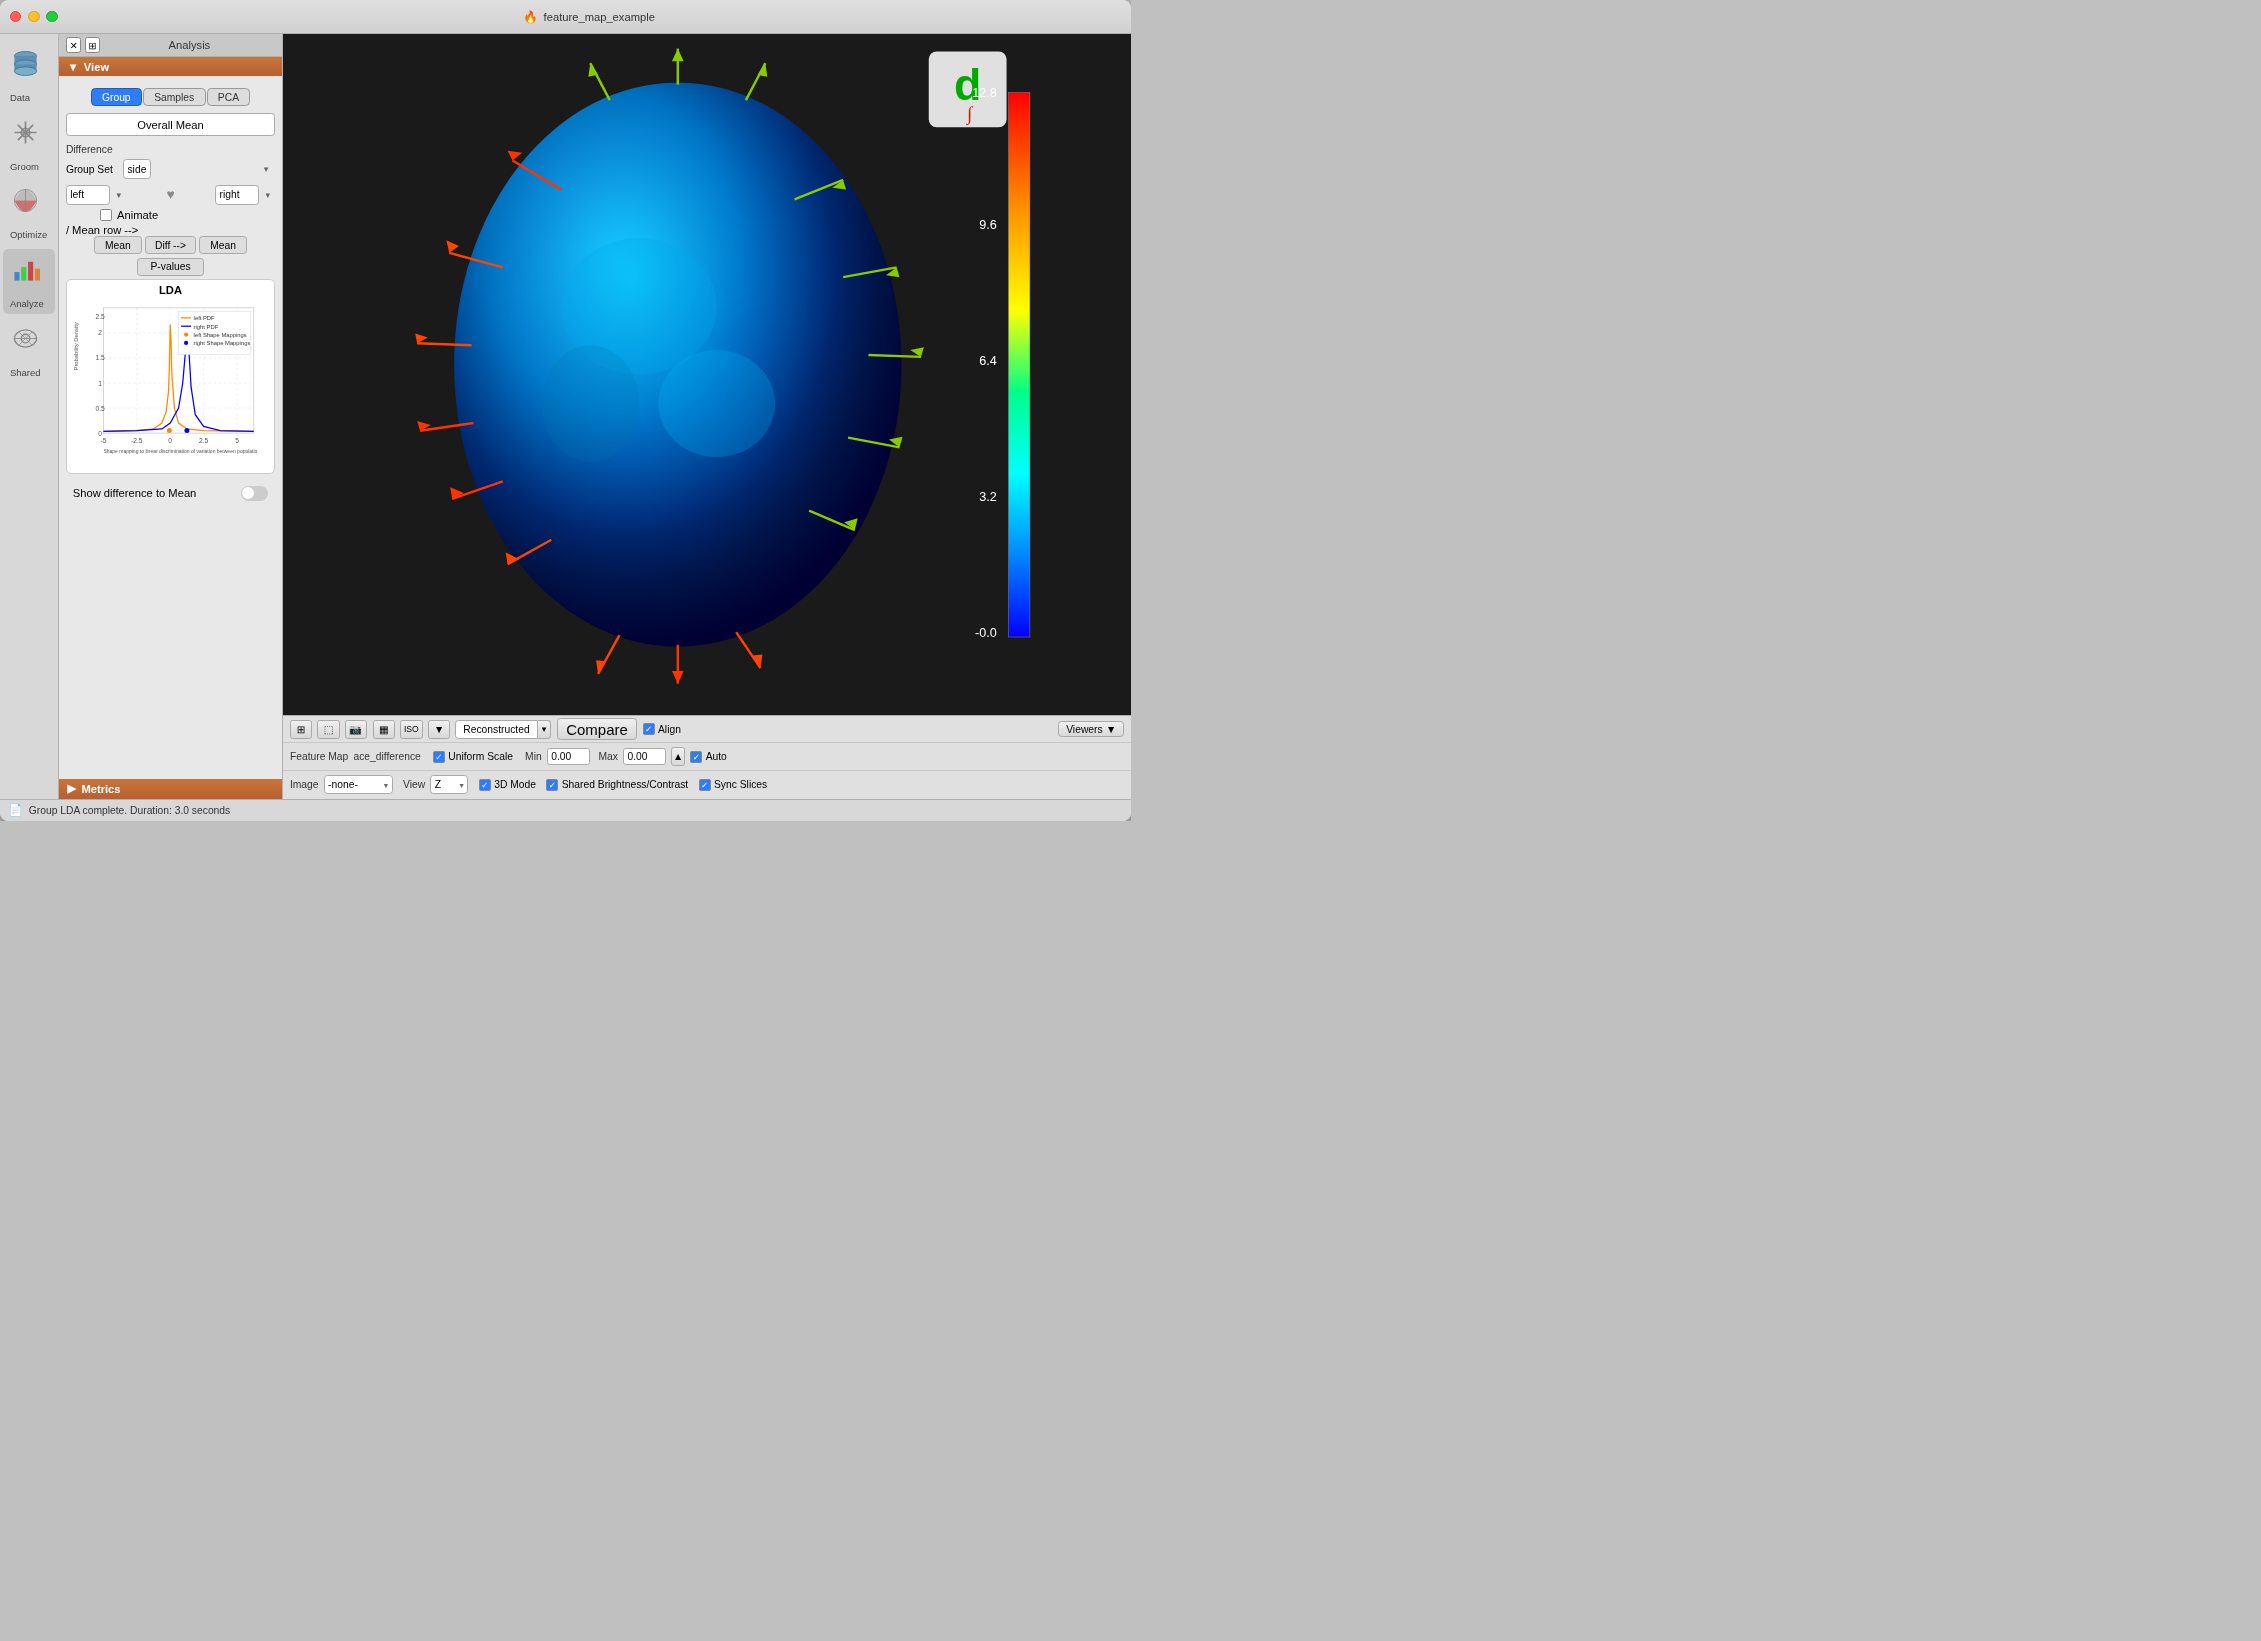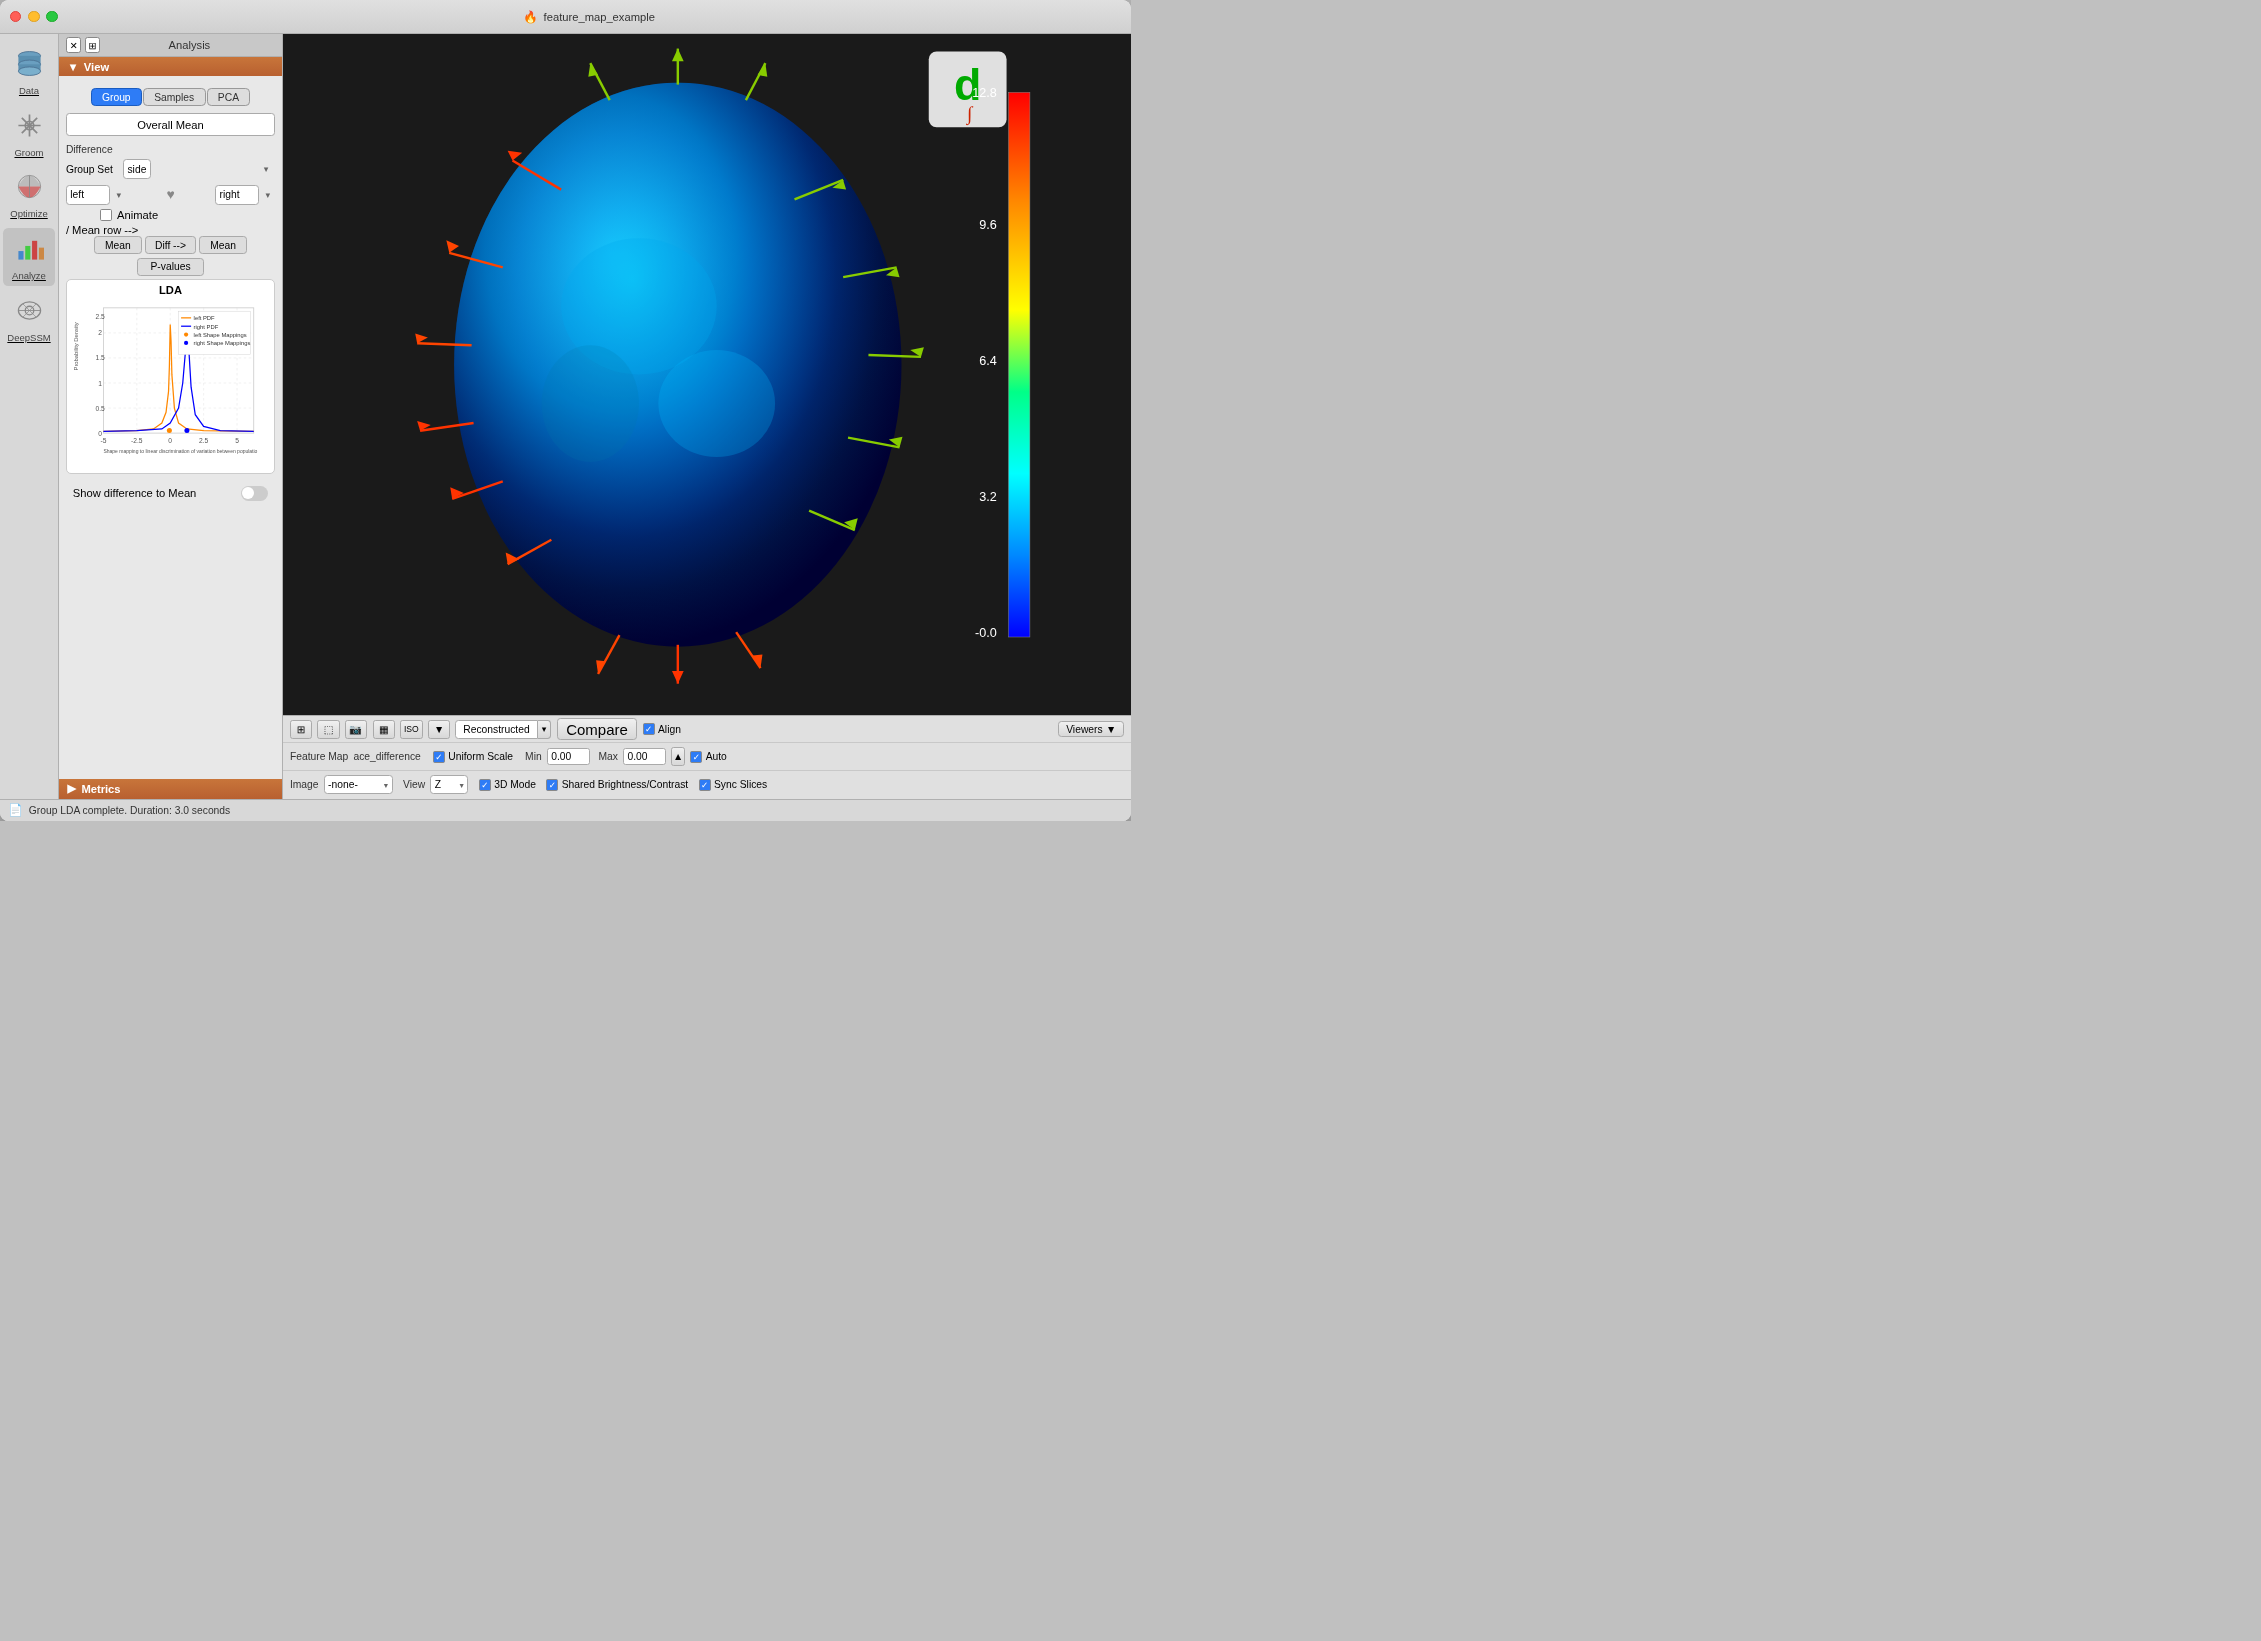--- a/index.html
+++ b/index.html
@@ -60,27 +60,25 @@
       display: flex;
       flex-direction: column;
       align-items: center;
       padding-top: 8.6px;
       gap: 3.4px;
       flex-shrink: 0;
     }
     .sidebar-item {
       display: flex;
       flex-direction: column;
-      align-items: center;
-      gap: 6px;
+      gap: 13px;
       padding: 5.2px 6.9px;
       border-radius: 5.2px;
       cursor: pointer;
       width: 52px;
-      text-decoration: underline;
     }
     .sidebar-item.active { background: rgba(0,0,0,0.1); }
     .sidebar-icon {
       width: 31px;
       height: 31px;
       display: flex;
       align-items: center;
       justify-content: center;
     }
     .sidebar-label { font-size: 9.5px; color: #444; }
@@ -570,21 +568,21 @@
       <div class="sidebar-item">
         <div class="sidebar-icon">
           <svg width="29" height="29" viewBox="0 0 34 34">
             <ellipse cx="17" cy="17" rx="13" ry="10" fill="none" stroke="#888" stroke-width="1.5"></ellipse>
             <circle cx="17" cy="17" r="5" fill="none" stroke="#888" stroke-width="1.5"></circle>
             <line x1="4" y1="17" x2="30" y2="17" stroke="#888" stroke-width="1"></line>
             <line x1="9" y1="9" x2="25" y2="25" stroke="#888" stroke-width="0.8"></line>
             <line x1="25" y1="9" x2="9" y2="25" stroke="#888" stroke-width="0.8"></line>
           </svg>
         </div>
-        <span class="sidebar-label">DeepSSM</span>
+        <span class="sidebar-label">Shared</span>
       </div>
     </div>
 
     <div class="panel-area">
 
       <div class="panel-top">
         <div class="panel-top-icon">✕</div>
         <div class="panel-top-icon">⊞</div>
         <div class="panel-top-label">Analysis</div>
       </div>

